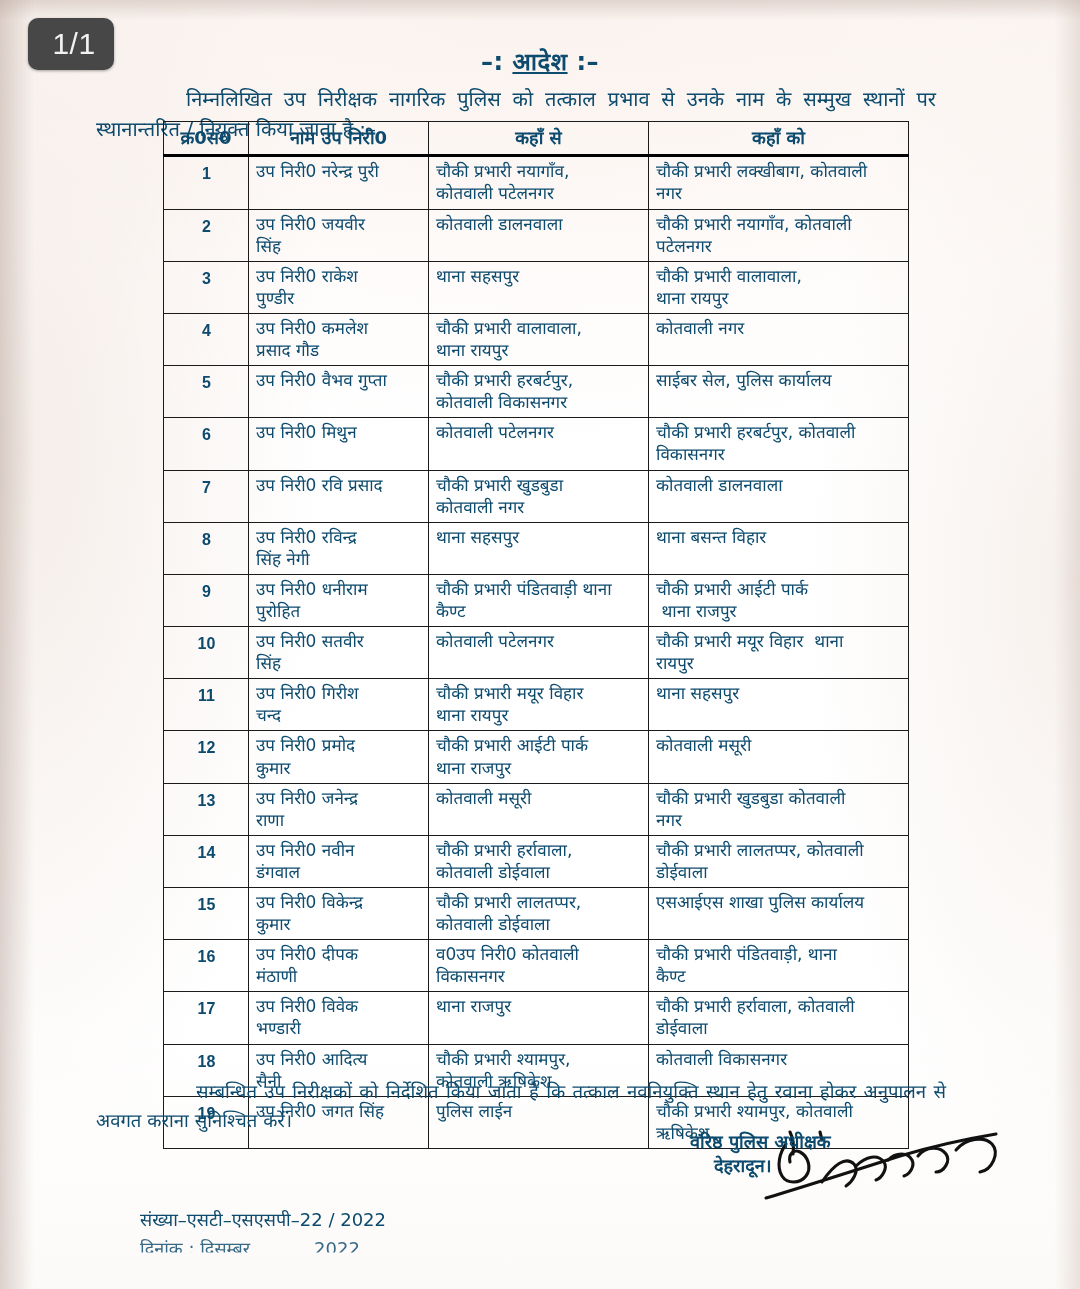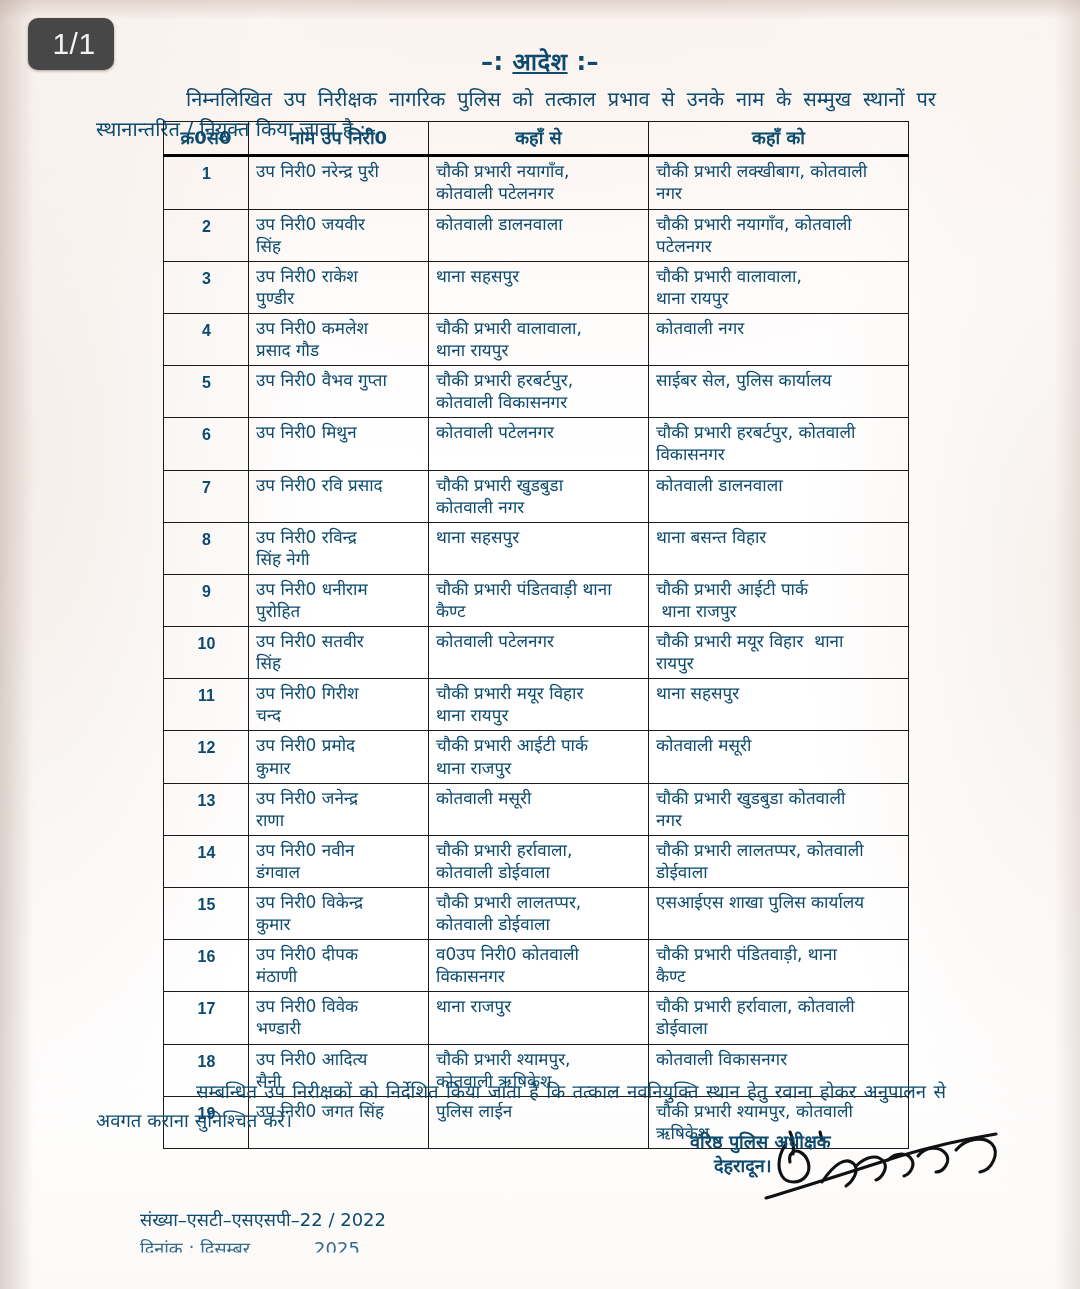--- a/index.html
+++ b/index.html
@@ -508,17 +508,17 @@
       </g>
     </svg>
 
     <div id="signature-block">
       <div class="sign-line">वरिष्ठ पुलिस अधीक्षक</div>
       <div class="sign-line l2">देहरादून।</div>
     </div>
 
     <div id="reference-block">
       <div>संख्या–एसटी–एसएसपी–22 / 2022</div>
-      <div class="ref-date"><span>दिनांक : दिसम्बर</span><span class="gap"></span><span>2025</span></div>
+      <div class="ref-date"><span>दिनांक : दिसम्बर</span><span class="gap"></span><span>2022</span></div>
     </div>
 
   </div>
 </div>
 
 </body></html>

